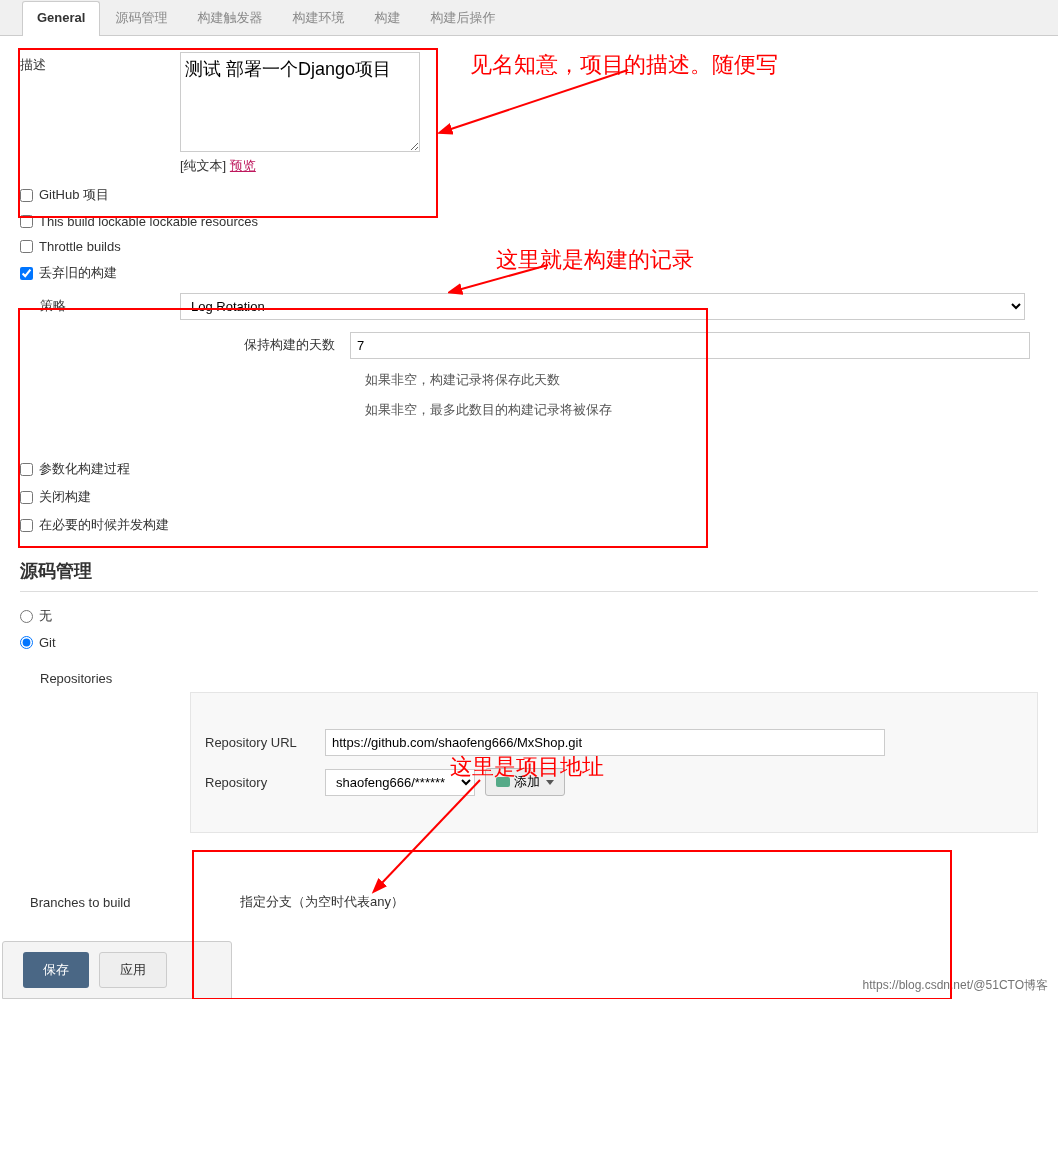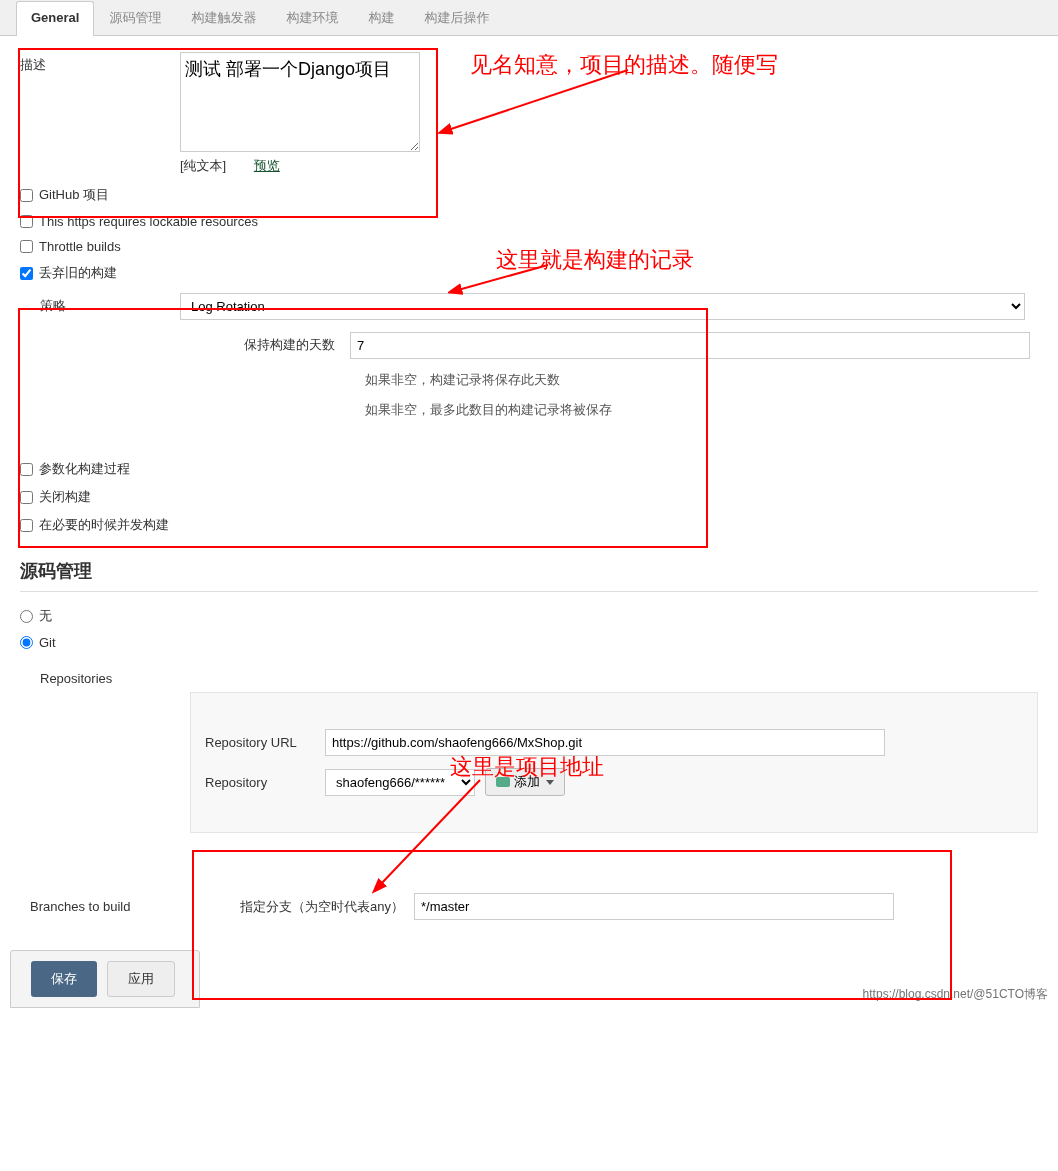--- a/index.html
+++ b/index.html
@@ -1,47 +1,47 @@
 <!DOCTYPE html>
 <html><head>
   <meta charset="utf-8">
   <style>
     * { box-sizing: border-box; margin: 0; padding: 0; }
     body { font-family: Arial, "Microsoft YaHei", sans-serif; font-size: 13px; color: #333; background: #fff; width: 1058px; }
-    .tabs { display: flex; border-bottom: 1px solid #ccc; padding: 0 16px; background: #f0f0f0; }
+    .tabs { display: flex; border-bottom: 1px solid #ccc; padding: 0 22px; background: #f0f0f0; }
     .tab { padding: 8px 14px; color: #888; cursor: pointer; border: 1px solid transparent; border-bottom: none; }
     .tab.active { background: #fff; color: #333; font-weight: bold; border-color: #ccc; border-radius: 3px 3px 0 0; position: relative; top: 1px; }
     .form-body { padding: 10px 20px; }
     .row { display: flex; align-items: flex-start; padding: 6px 0; }
     .label-col { width: 160px; padding-top: 4px; color: #333; }
     .label-col.indent { padding-left: 170px; width: 330px; text-align: right; padding-right: 15px; }
     .field-col { flex: 1; }
     textarea.desc { width: 240px; height: 100px; border: 1px solid #ccc; padding: 4px; font-family: inherit; font-size: 18px; resize: both; }
     .helptext { color: #333; padding-top: 2px; font-size: 13px; }
-    a.link { color: #14532d; text-decoration: underline; cursor: pointer; margin-left: 24px; }
+    a.link { color: #be185d; text-decoration: underline; cursor: pointer; }
     .checkbox-row { padding: 5px 0; display: flex; align-items: center; }
     .checkbox-row input { margin-right: 6px; }
     input.text { border: 1px solid #ccc; padding: 5px 6px; font-size: 13px; width: 680px; }
     input.text.small { width: 680px; }
     .help-below { color: #555; font-size: 13px; padding: 6px 0 6px 345px; }
     select.sel { border: 1px solid #ccc; padding: 4px 6px; font-size: 13px; width: 845px; background: #fff; }
     select.sel.small { width: 150px; }
     .section-title { font-size: 18px; font-weight: bold; padding: 20px 0 8px 0; border-bottom: 1px solid #ddd; margin-bottom: 10px; }
     .radio-row { padding: 5px 0; display: flex; align-items: center; }
     .radio-row input { margin-right: 6px; }
     .repo-block { background: #f8f8f8; border: 1px solid #e5e5e5; margin-left: 170px; padding: 30px 14px; }
     .repo-row { display: flex; align-items: center; padding: 6px 0; }
     .repo-label { width: 120px; }
     .btn-add { background: #eee; border: 1px solid #bbb; padding: 4px 10px; margin-left: 10px; font-size: 13px; cursor: pointer; display: inline-flex; align-items: center; border-radius: 3px; }
     .key-icon { display: inline-block; width: 14px; height: 10px; background: #5a8; margin-right: 4px; border-radius: 2px; position: relative; }
     .caret { display: inline-block; width: 0; height: 0; border-left: 4px solid transparent; border-right: 4px solid transparent; border-top: 5px solid #555; margin-left: 6px; }
     .branch-row { display: flex; align-items: center; padding: 10px 0 0 0; }
     .branch-label { width: 160px; padding-left: 10px; }
     .branch-sub { padding-left: 60px; }
-    .footer-bar { position: relative; margin-top: 20px; background: #f4f4f4; border-top: 1px solid #ddd; padding: 10px 20px; display: flex; gap: 10px; width: 190px; border: 1px solid #ccc; border-radius: 3px 3px 0 0; margin-left: 10px; }
+    .footer-bar { position: relative; margin-top: 20px; background: #f4f4f4; border-top: 1px solid #ddd; padding: 10px 20px; display: flex; gap: 10px; width: 230px; border: 1px solid #ccc; border-radius: 3px 3px 0 0; margin-left: 2px; }
     .btn-save { background: #4a6785; color: #fff; border: none; padding: 8px 20px; font-size: 13px; cursor: pointer; border-radius: 3px; }
     .btn-apply { background: #eee; color: #333; border: 1px solid #ccc; padding: 8px 20px; font-size: 13px; cursor: pointer; border-radius: 3px; }
     .annot { position: absolute; color: #ff0000; font-size: 22px; font-family: "Microsoft YaHei", sans-serif; pointer-events: none; z-index: 100; }
     .red-box { position: absolute; border: 2px solid #ff0000; pointer-events: none; z-index: 90; }
     .arrow { position: absolute; pointer-events: none; z-index: 95; }
     .watermark { position: absolute; right: 10px; bottom: 5px; color: #737373; font-size: 12px; }
     .container { position: relative; }
   </style>
 </head>
 <body>
@@ -67,21 +67,21 @@
         </div>
       </div>
     </div>
 
     <div class="checkbox-row">
       <input type="checkbox" style="">
       <span>GitHub 项目</span>
     </div>
     <div class="checkbox-row">
       <input type="checkbox" style="">
-      <span>This https requires lockable resources</span>
+      <span>This build lockable lockable resources</span>
     </div>
     <div class="checkbox-row">
       <input type="checkbox" style="">
       <span>Throttle builds</span>
     </div>
     <div class="checkbox-row">
       <input type="checkbox" checked="" style="">
       <span>丢弃旧的构建</span>
     </div>
 
@@ -150,21 +150,20 @@
           <span class="caret"></span>
         </button>
       </div>
     </div>
 
     <div style="height:50px;"></div>
 
     <div class="branch-row">
       <div class="branch-label">Branches to build</div>
       <div class="branch-sub">指定分支（为空时代表any）</div>
-      <input class="text" style="width: 480px; margin-left: 10px;" value="*/master">
     </div>
   </div>
 
   <div class="footer-bar">
     <button class="btn-save">保存</button>
     <button class="btn-apply">应用</button>
   </div>
 
   <div class="red-box" style="left:18px; top:48px; width:420px; height:170px;"></div>
   <div class="red-box" style="left:18px; top:308px; width:690px; height:240px;"></div>

